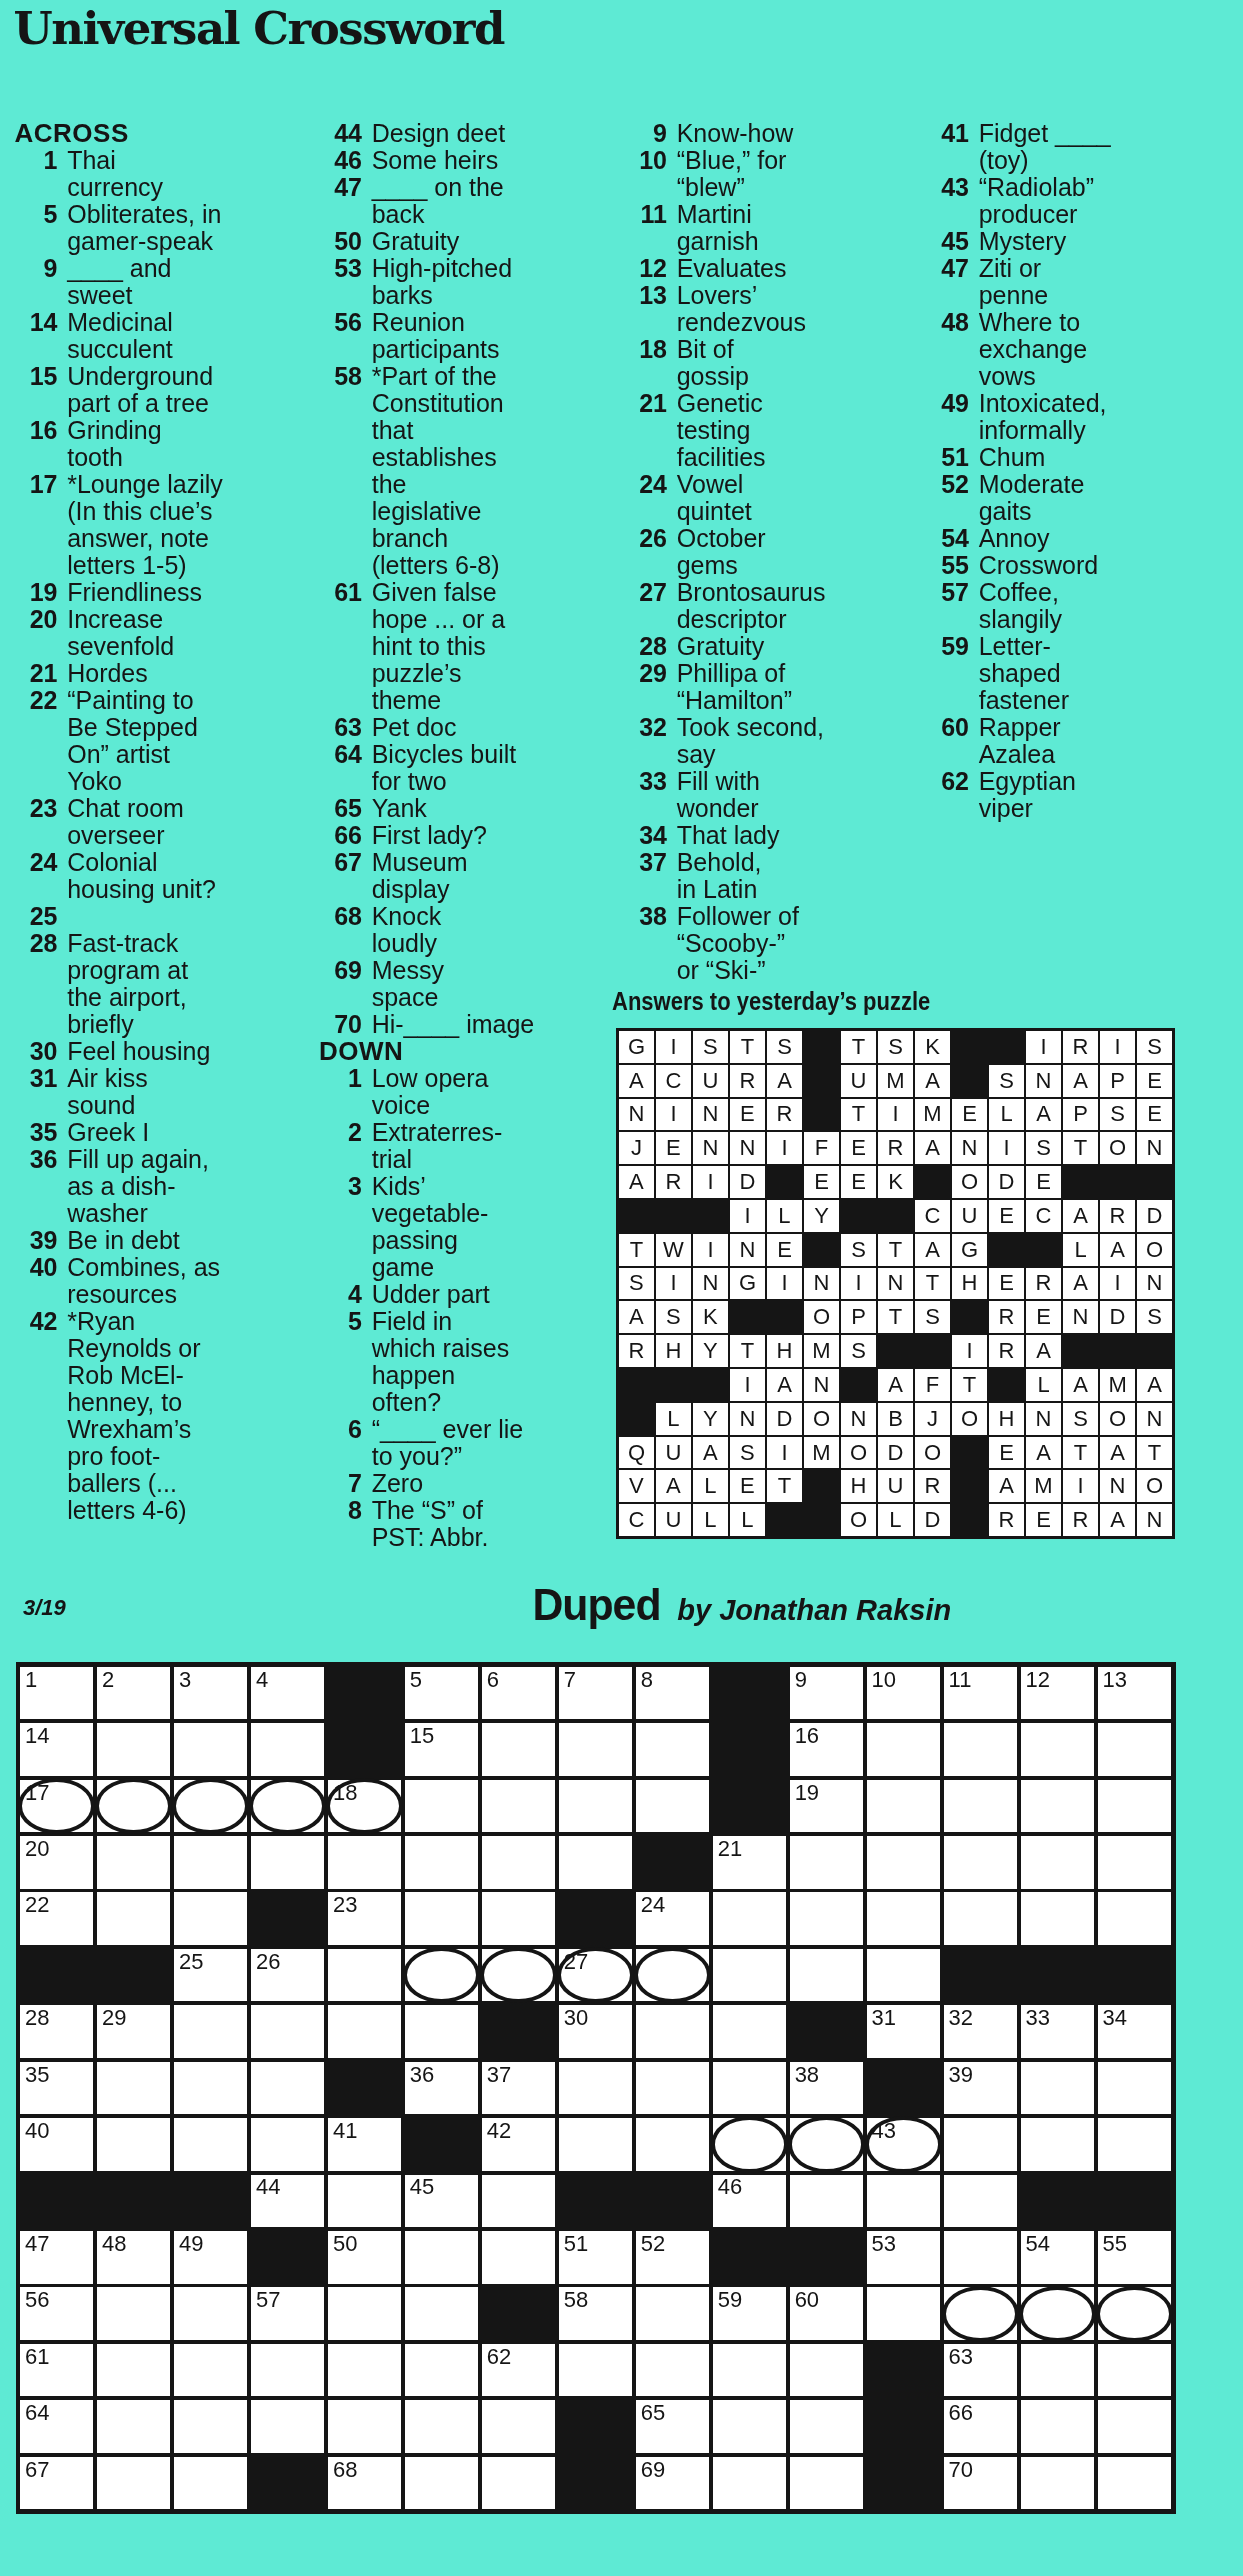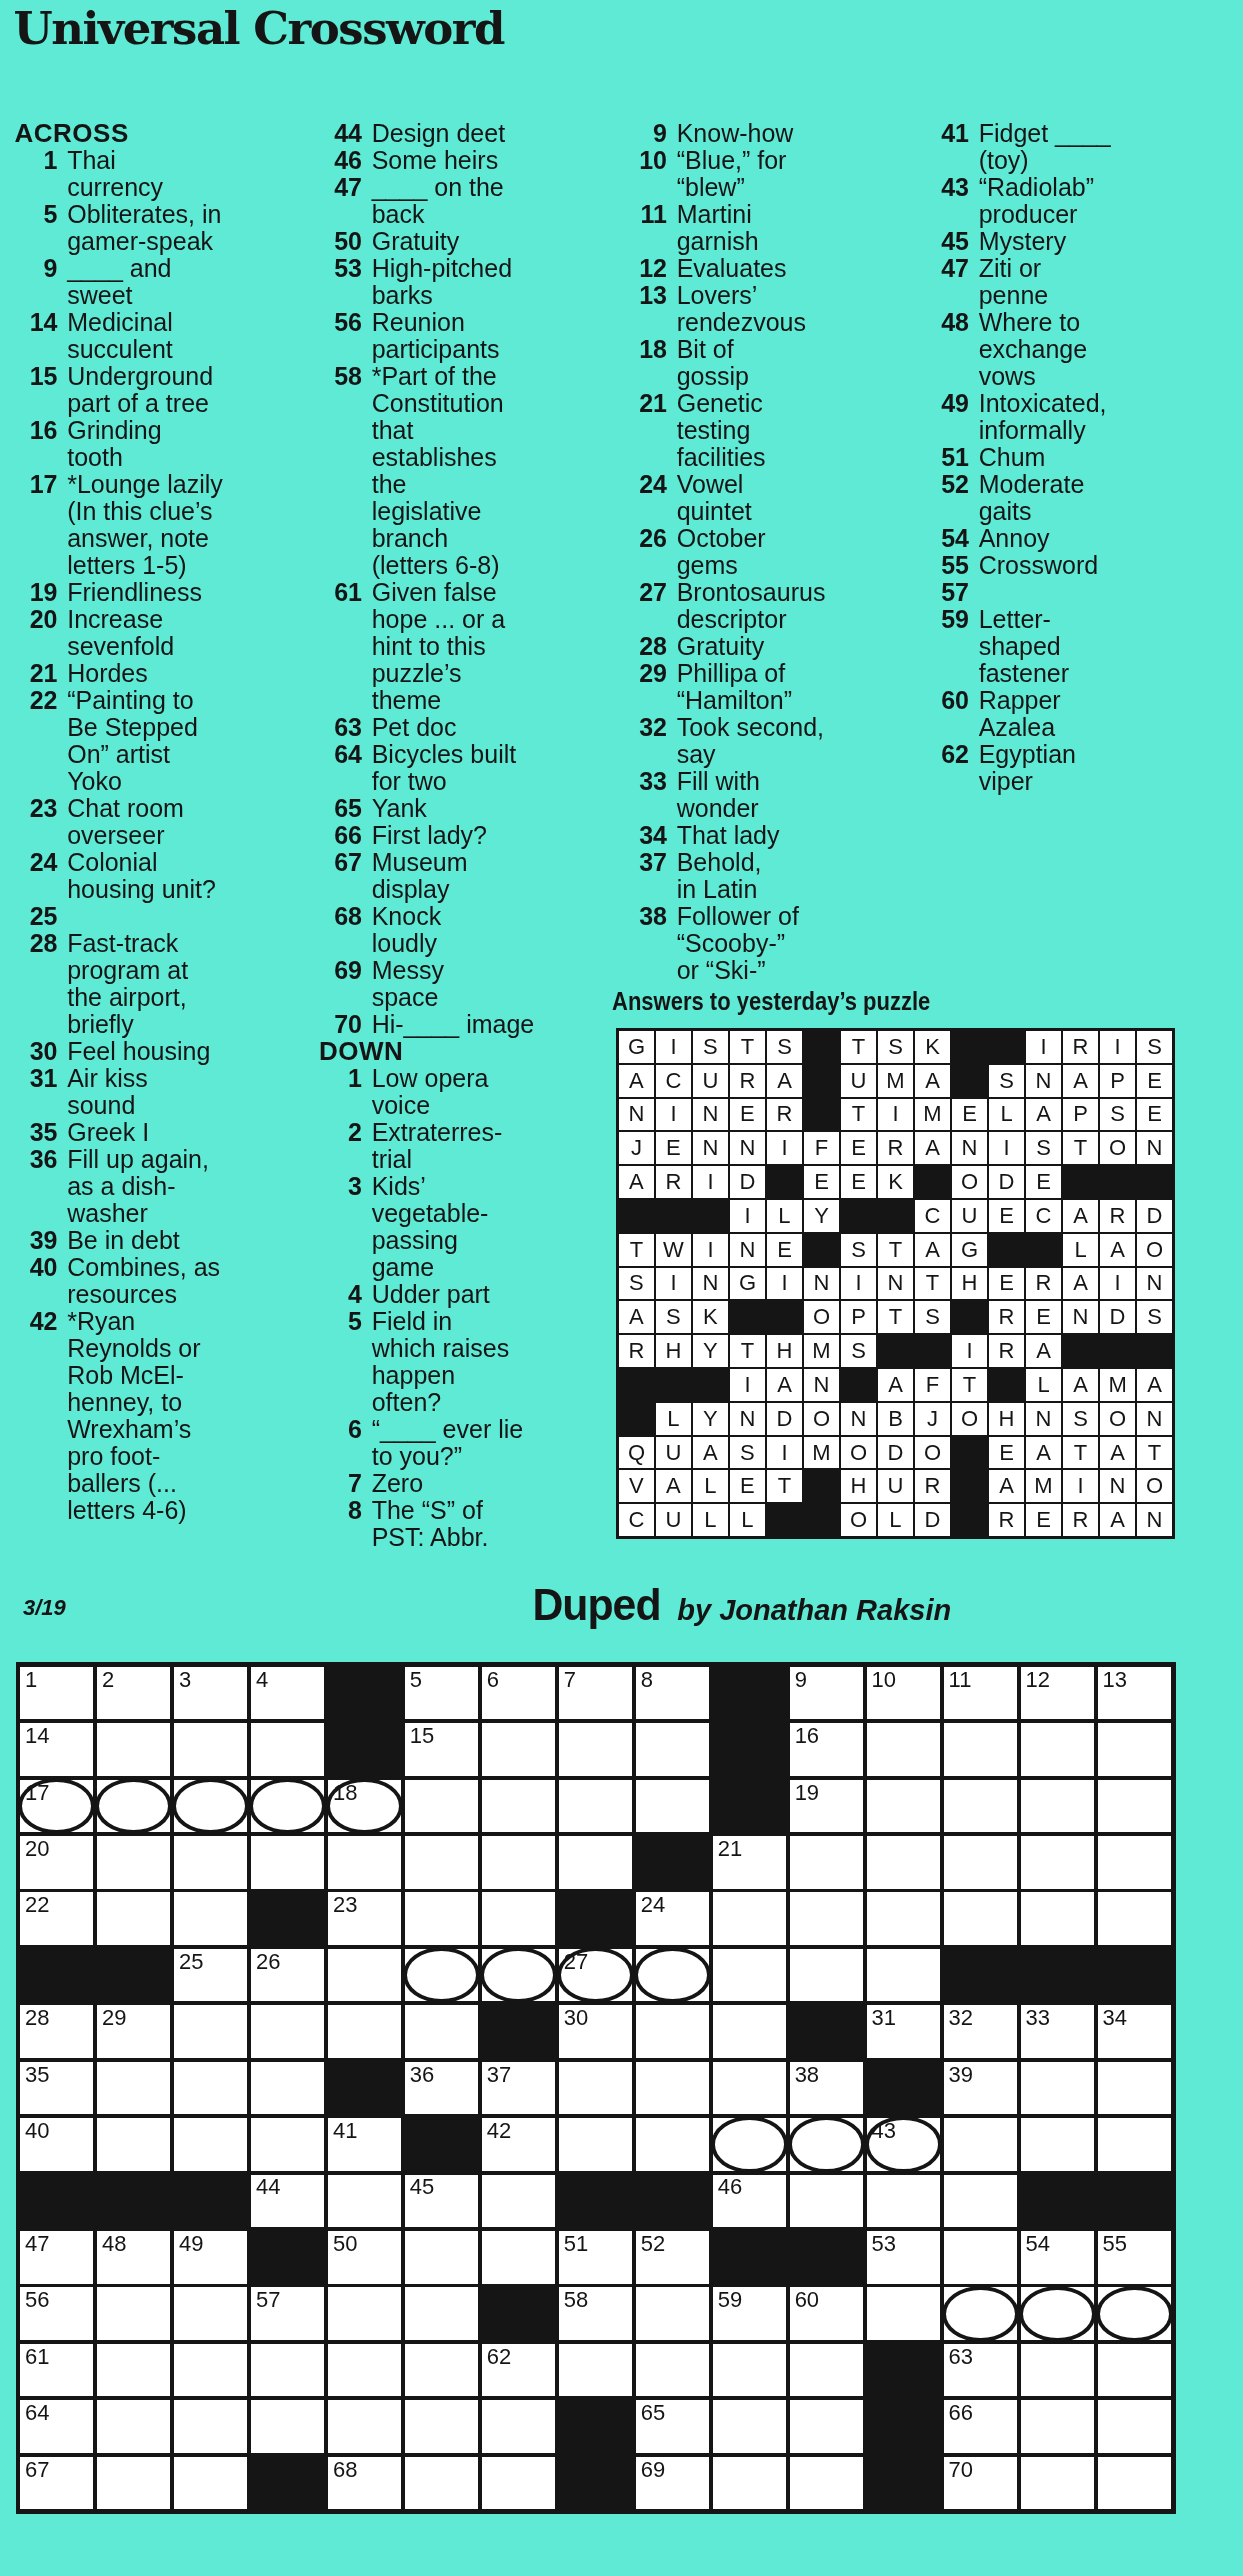--- a/index.html
+++ b/index.html
@@ -335,20 +335,21 @@
       <div class="clue">
         <div class="clue-num">54</div>
         <div class="clue-text">Annoy</div>
       </div>
       <div class="clue">
         <div class="clue-num">55</div>
         <div class="clue-text">Crossword</div>
       </div>
       <div class="clue">
         <div class="clue-num">57</div>
+        <div class="clue-text">Coffee,<br>slangily</div>
       </div>
       <div class="clue">
         <div class="clue-num">59</div>
         <div class="clue-text">Letter-<br>shaped<br>fastener</div>
       </div>
       <div class="clue">
         <div class="clue-num">60</div>
         <div class="clue-text">Rapper<br>Azalea</div>
       </div>
       <div class="clue">

